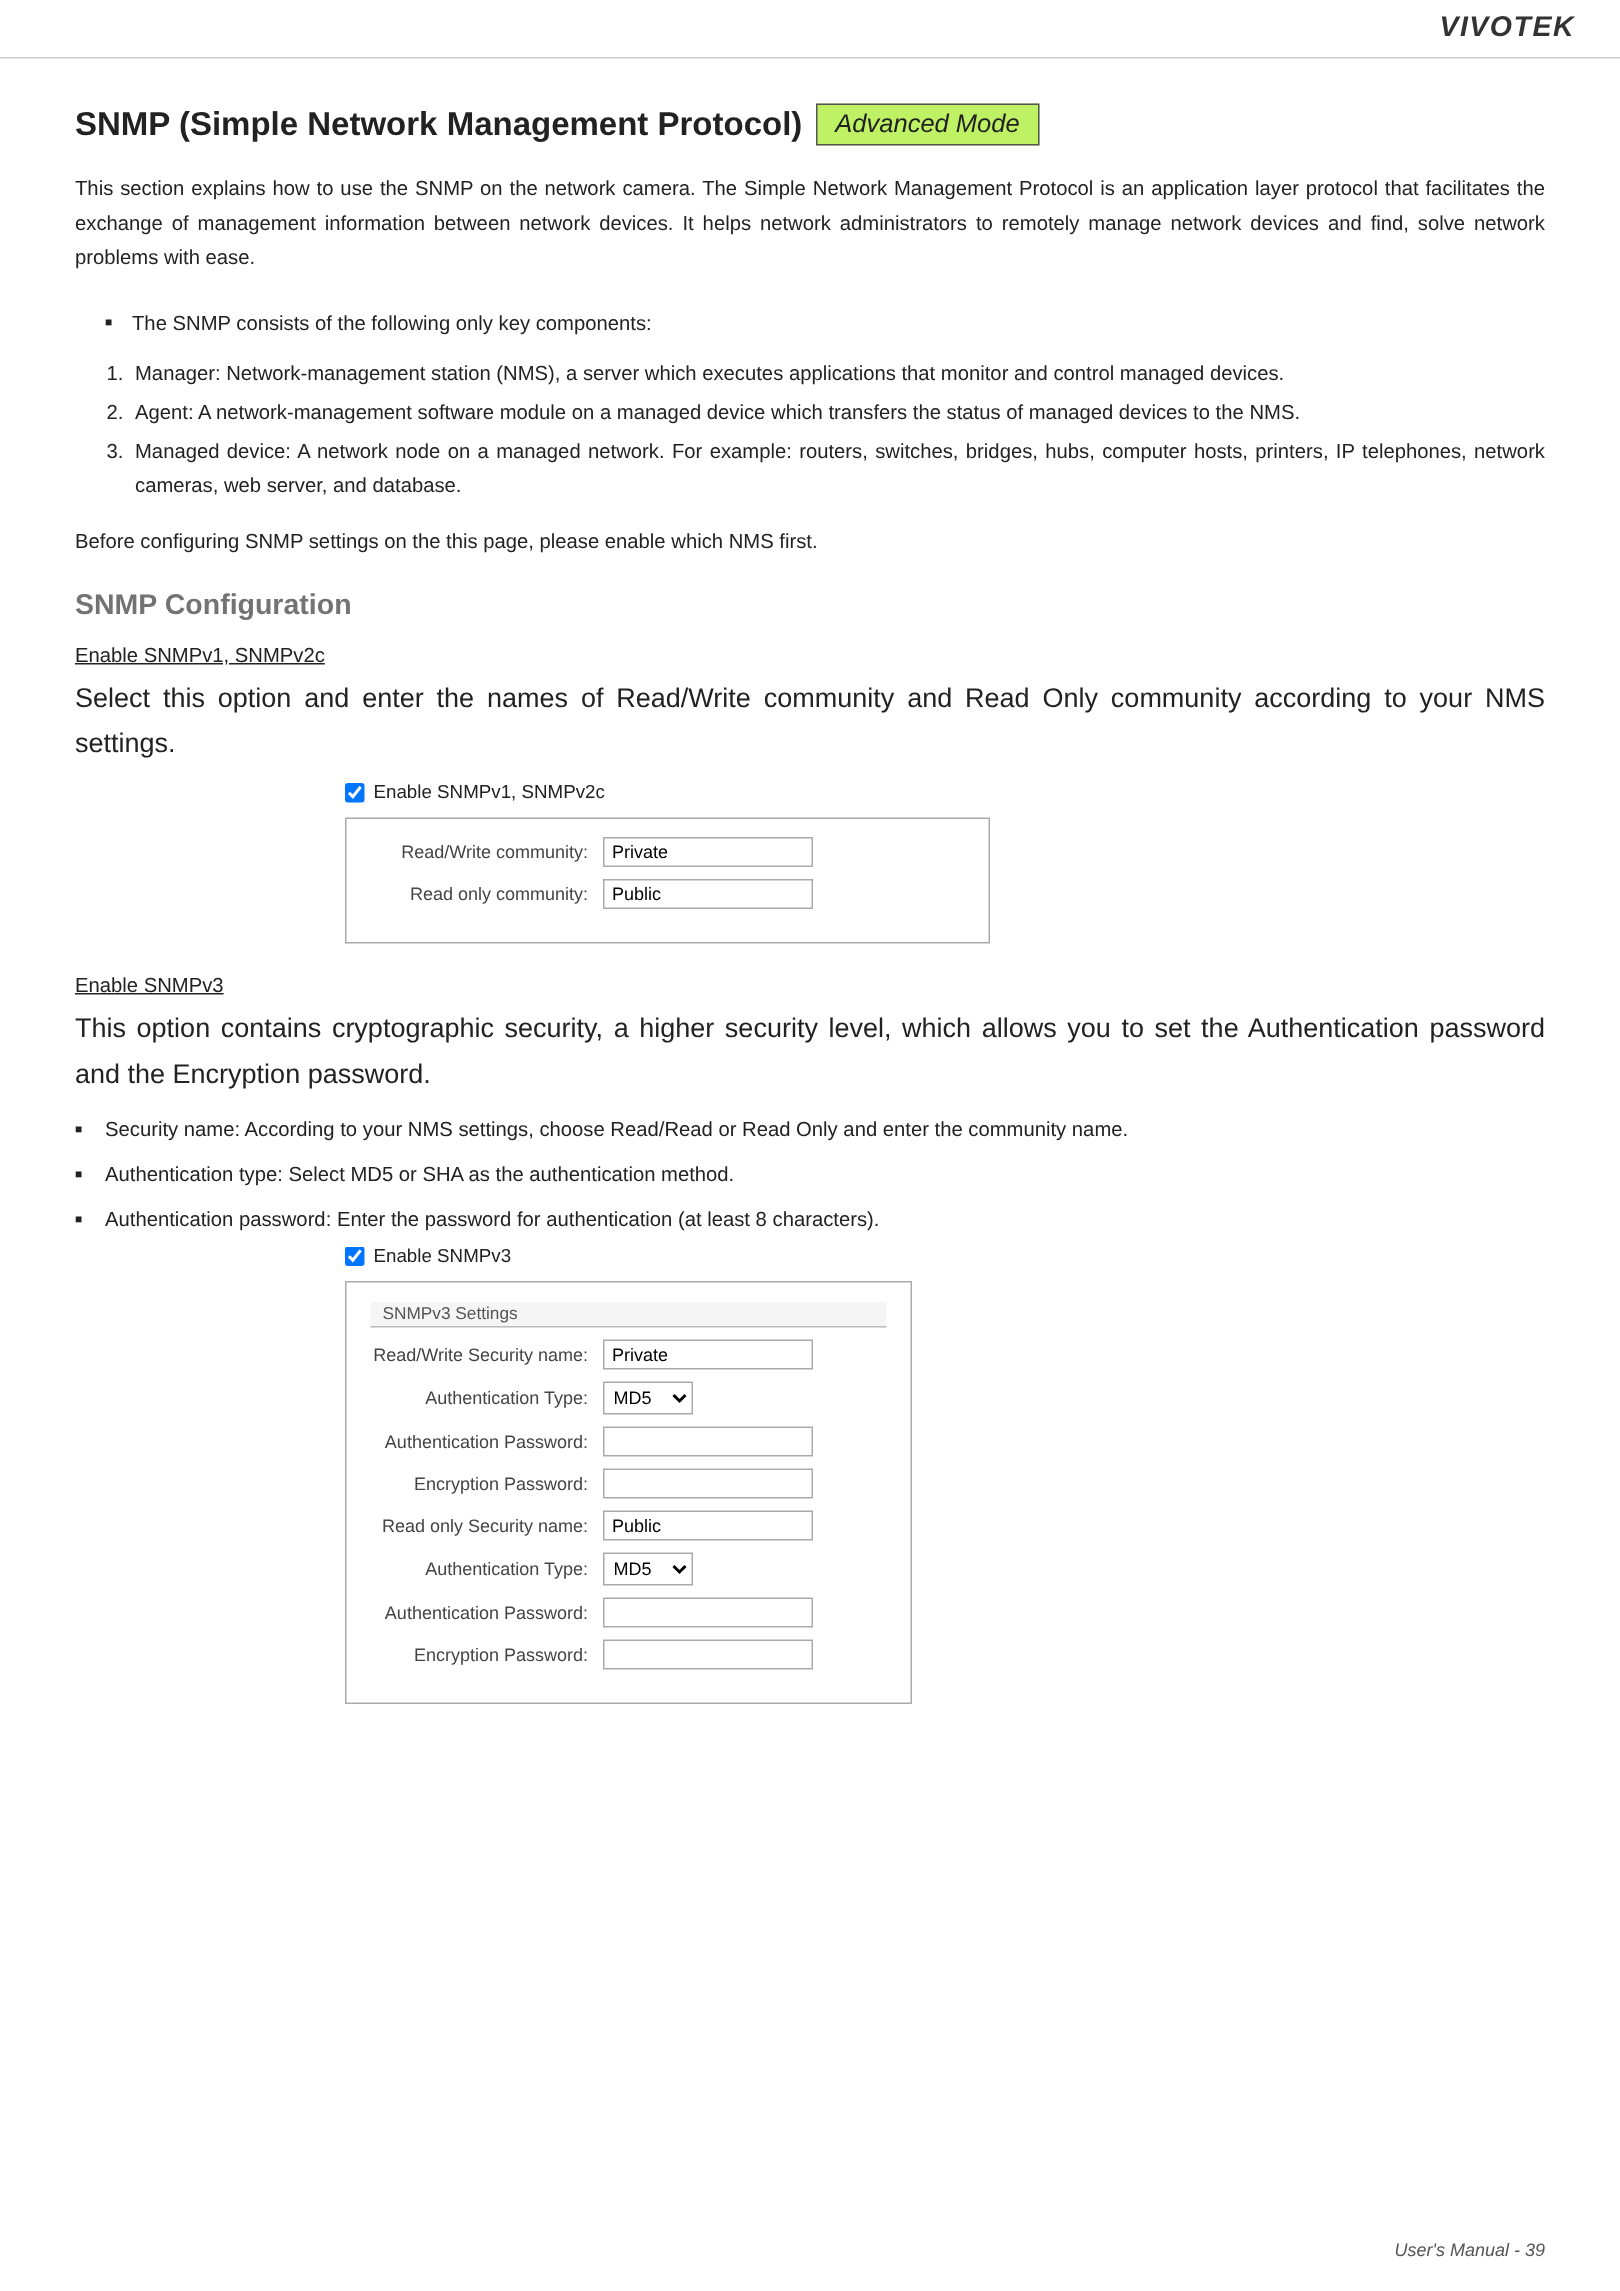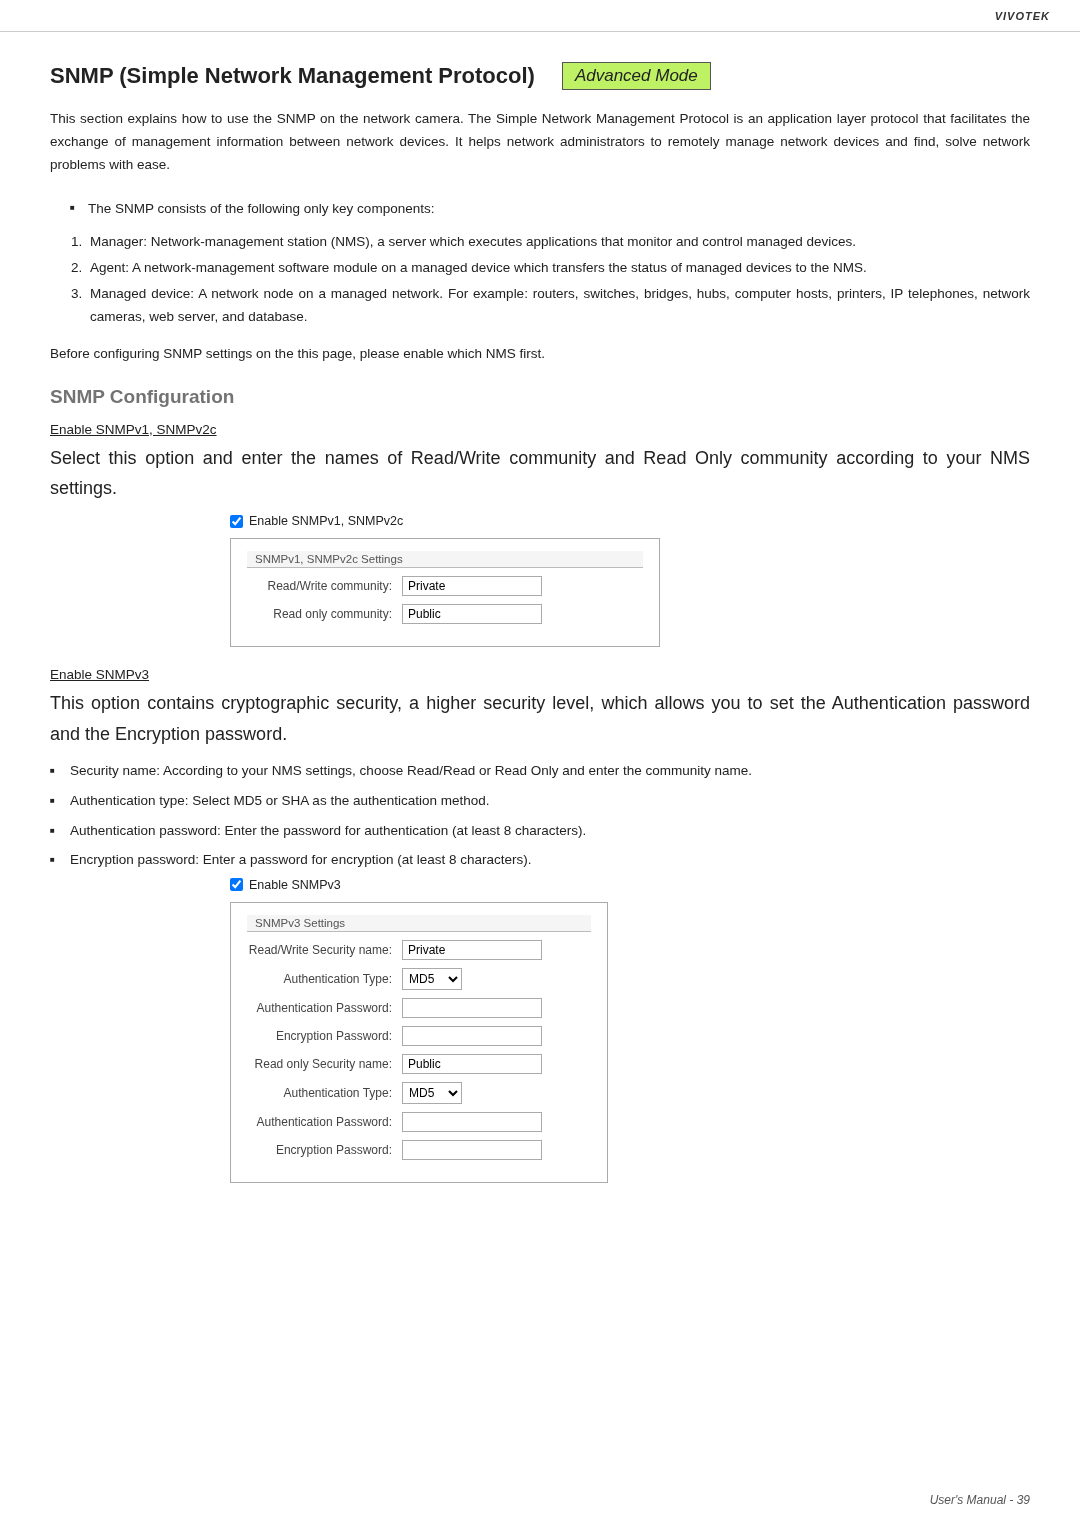--- a/index.html
+++ b/index.html
@@ -20,31 +20,31 @@
     }
     .top-bar {
       width: 100%;
       border-bottom: 1px solid #ccc;
       padding: 8px 30px 8px 0;
       text-align: right;
     }
     .top-bar .brand {
       font-style: italic;
       font-weight: bold;
-      font-size: 11px;
+      font-size: 19px;
       color: #333;
       letter-spacing: 1px;
     }
     .content {
       padding: 30px 50px 50px 50px;
     }
     .page-title-row {
       display: flex;
       align-items: center;
-      gap: 27px;
+      gap: 9px;
       margin-bottom: 18px;
     }
     .page-title {
       font-size: 22px;
       font-weight: bold;
       color: #222;
     }
     .advanced-mode-btn {
       border: 1.5px solid #555;
       background: #bef264;
@@ -244,41 +244,39 @@
     <div class="snmpv1-section">
       <div class="subsection-label">Enable SNMPv1, SNMPv2c</div>
       <p class="subsection-desc">Select this option and enter the names of Read/Write community and Read Only community according to your NMS settings.</p>
 
       <div class="checkbox-row">
         <input type="checkbox" checked="" style="">
         <span>Enable SNMPv1, SNMPv2c</span>
       </div>
 
       <div class="form-box">
-        <div class="legend-bar">SNMPv1, SNMPv2c Settings</div>
         <div class="form-row">
           <label>Read/Write community:</label>
           <input type="text" value="Private" style="">
         </div>
         <div class="form-row">
           <label>Read only community:</label>
           <input type="text" value="Public" style="">
         </div>
       </div>
     </div>
 
     <div class="snmpv3-section">
       <div class="subsection-label">Enable SNMPv3</div>
       <p class="subsection-desc">This option contains cryptographic security, a higher security level, which allows you to set the Authentication password and the Encryption password.</p>
 
       <ul class="bullet-list-simple">
         <li>Security name: According to your NMS settings, choose Read/Read or Read Only and enter the community name.</li>
         <li>Authentication type: Select MD5 or SHA as the authentication method.</li>
         <li>Authentication password: Enter the password for authentication (at least 8 characters).</li>
-        <li>Encryption password: Enter a password for encryption (at least 8 characters).</li>
       </ul>
 
       <div class="checkbox-row">
         <input type="checkbox" checked="" style="">
         <span>Enable SNMPv3</span>
       </div>
 
       <div class="snmpv3-box">
         <div class="legend-bar">SNMPv3 Settings</div>
 

